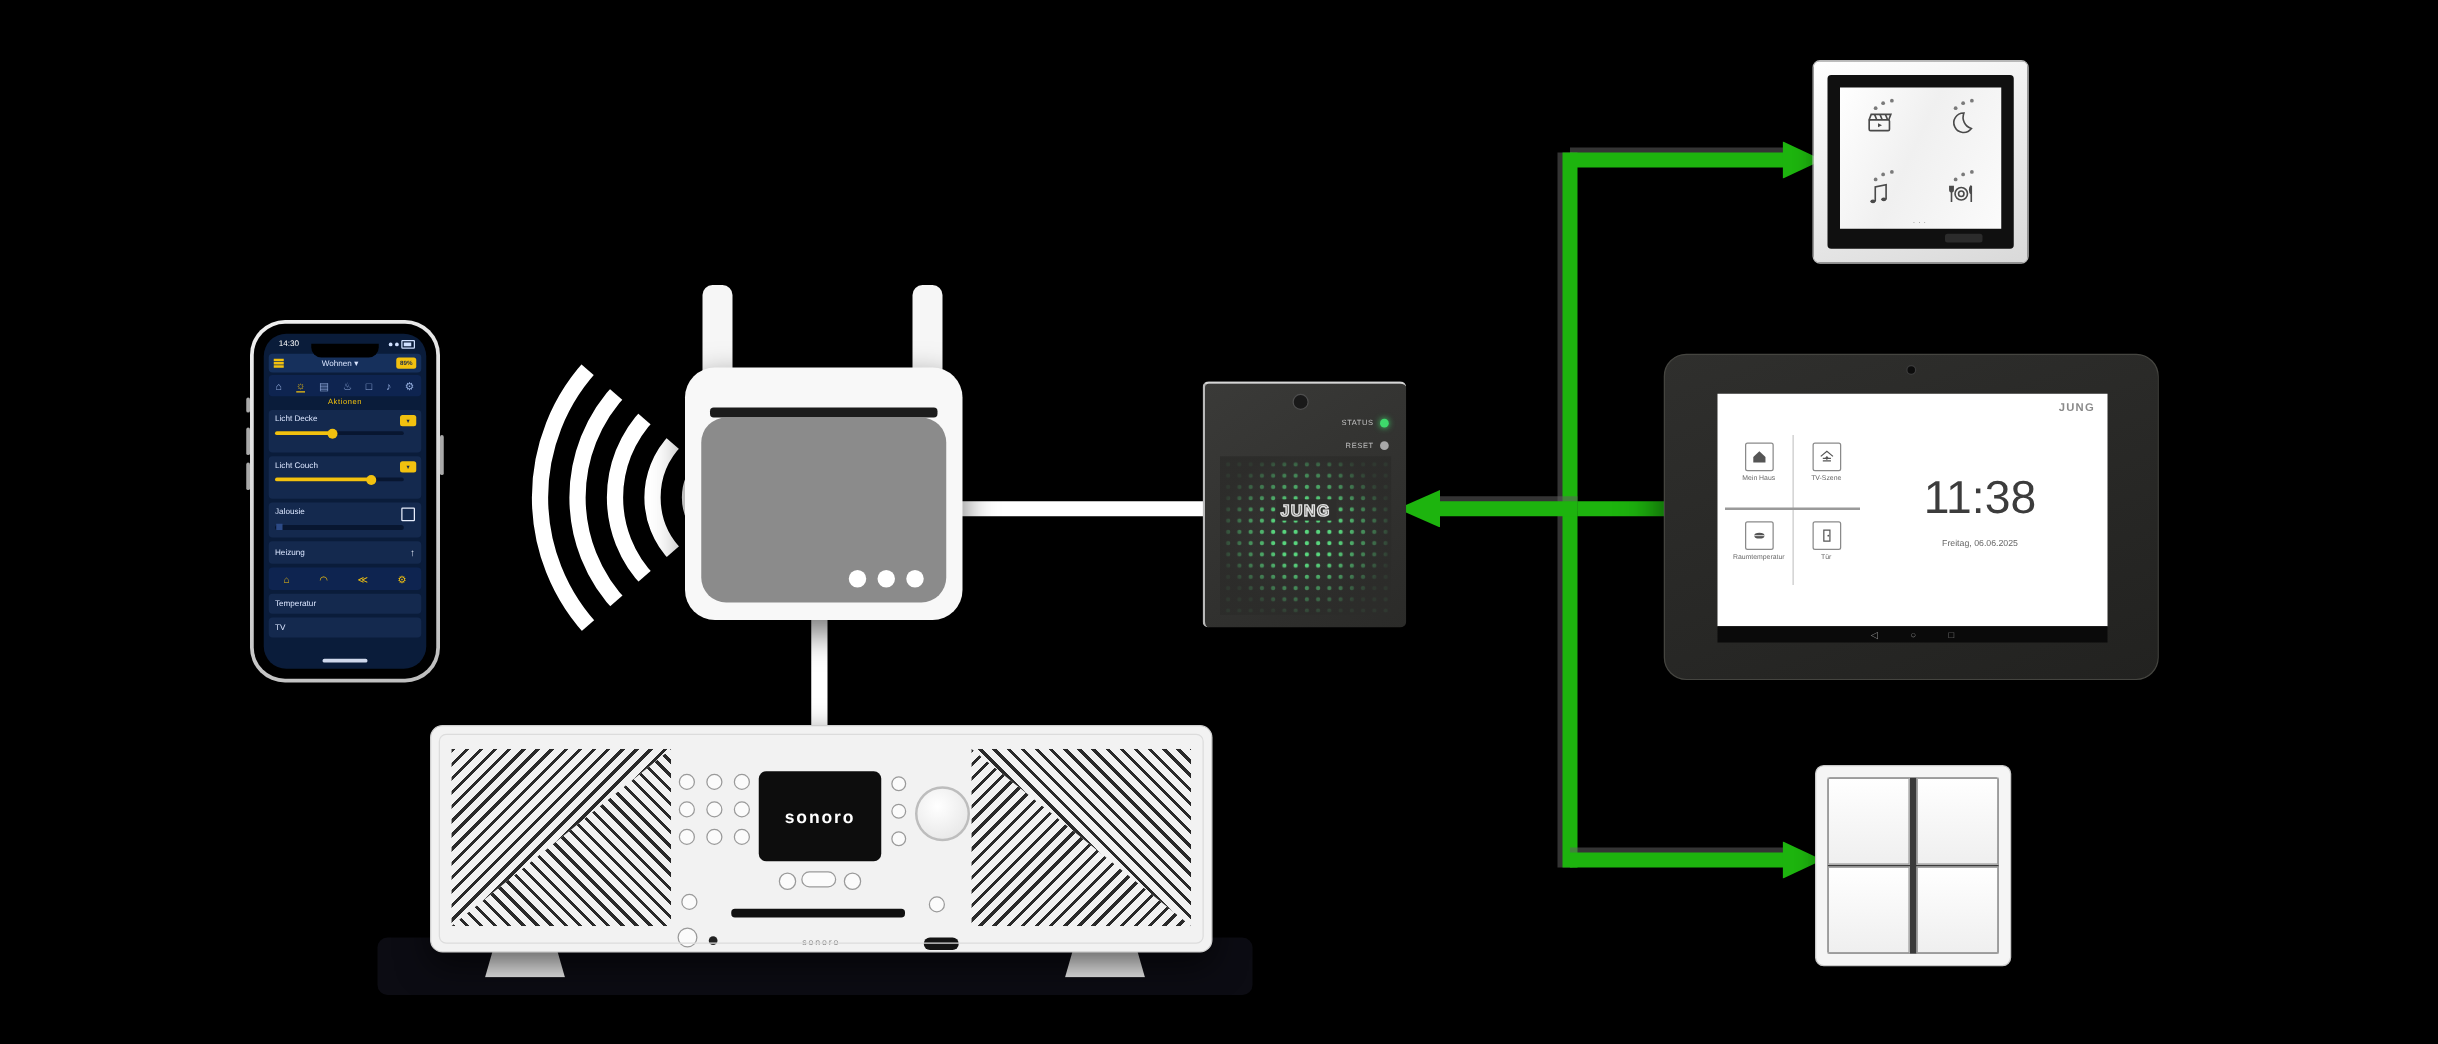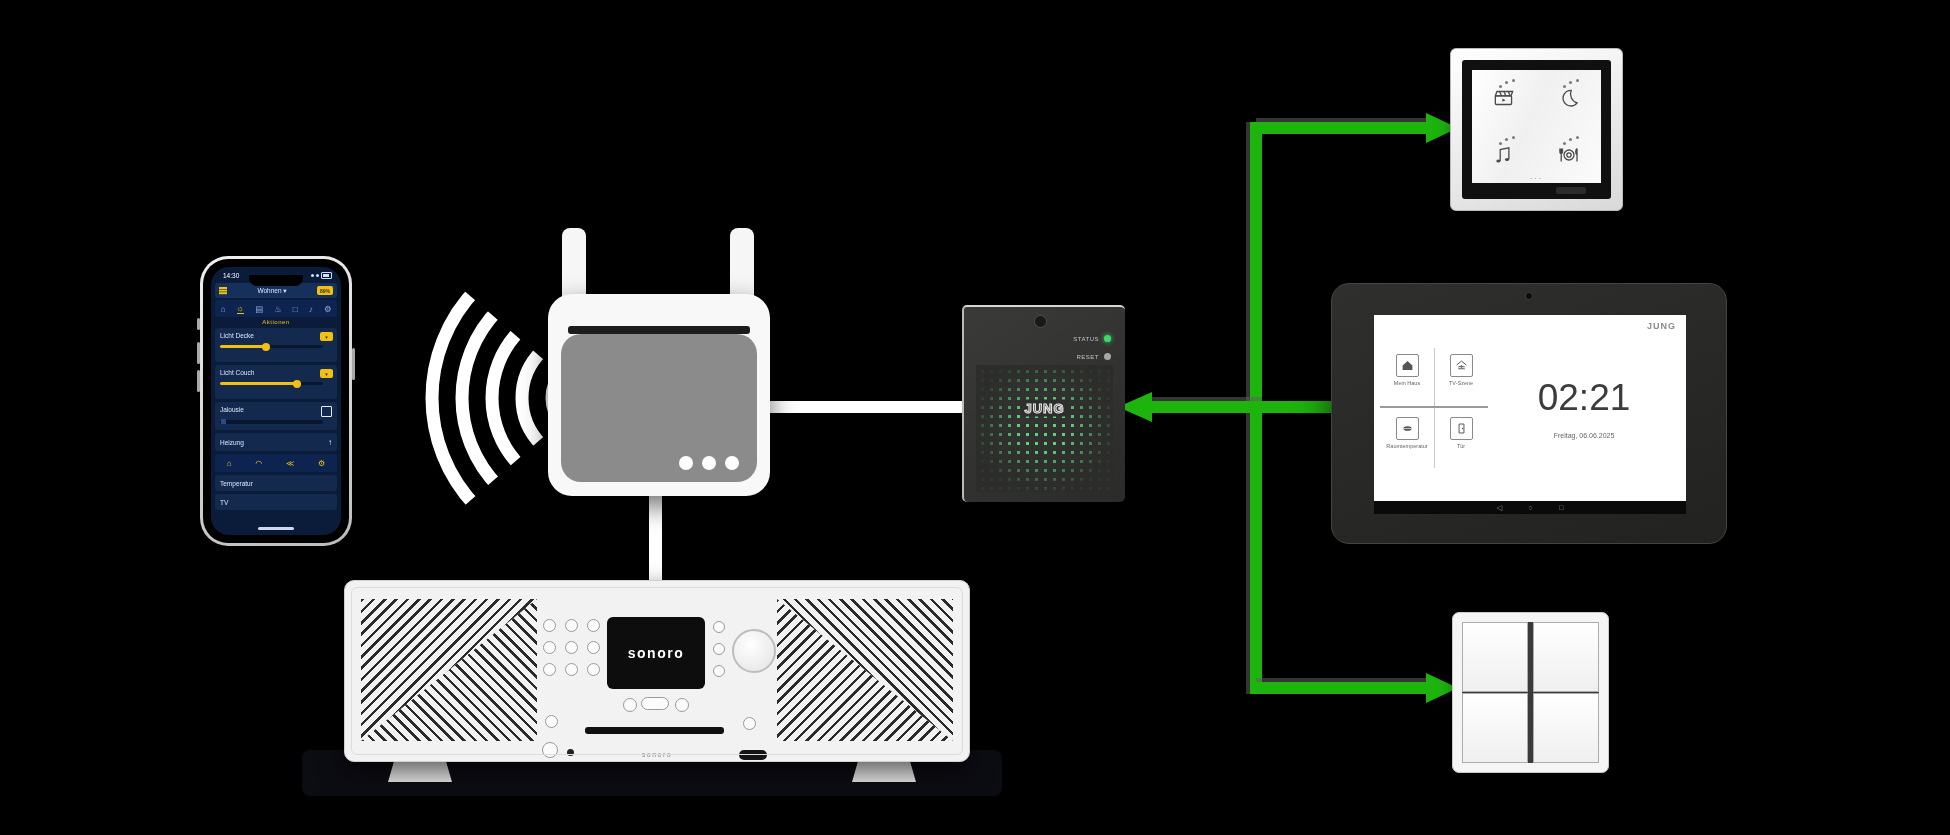--- a/index.html
+++ b/index.html
@@ -416,21 +416,21 @@
         <div class="tile" style="left:54px;top:69px;">
           <div class="tico">
               <svg width="13" height="13" viewBox="0 0 16 16">
             <path d="M5 2.5 h6 v11 h-6 Z" fill="none" stroke="#555" stroke-width="1.2"></path>
             <circle cx="9.4" cy="8" r=".9" fill="#555"></circle>
               </svg>
             </div>
           <div class="tlabel">Tür</div>
         </div>
       </div>
-      <div class="tb-time">02:21</div>
+      <div class="tb-time">11:38</div>
       <div class="tb-date">Freitag, 06.06.2025</div>
     </div>
     <div class="tab-nav">
       <span>◁</span>
       <span>○</span>
       <span>□</span>
     </div>
   </div>
 
   <div class="pb-frame">

